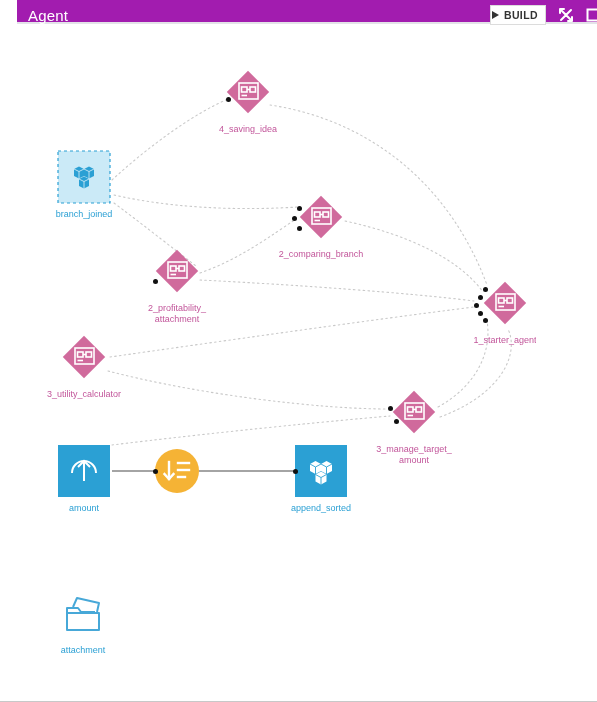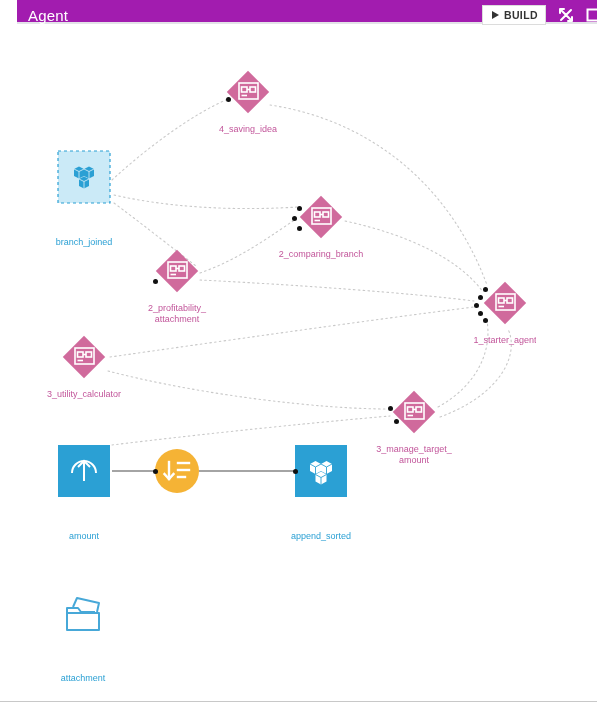--- a/index.html
+++ b/index.html
@@ -40,21 +40,21 @@
   }
   #build-button {
     position: absolute;
     right: 68px;
     top: 5px;
     height: 20px;
     background: #ffffff;
     border: 1px solid #dcdcdc;
     display: flex;
     align-items: center;
-    padding: 0 7px 0 9px;
+    padding: 0 7px 0 1px;
     cursor: pointer;
     box-sizing: border-box;
   }
   #build-button .tri {
     width: 0; height: 0;
     border-left: 7px solid #333333;
     border-top: 4.5px solid transparent;
     border-bottom: 4.5px solid transparent;
     margin-right: 5px;
   }
@@ -106,21 +106,21 @@
     top: 32px;
     left: -75px;
     width: 150px;
     text-align: center;
     font-size: 9px;
     line-height: 11px;
     white-space: pre-line;
     pointer-events: none;
   }
   .label-pink { color: #c2559a; }
-  .label-blue { color: #2ba0d4; margin-top: 28px; }
+  .label-blue { color: #2ba0d4; }
 
   .port {
     position: absolute;
     width: 5px;
     height: 5px;
     border-radius: 50%;
     background: #111111;
   }
 </style>
 </head>

